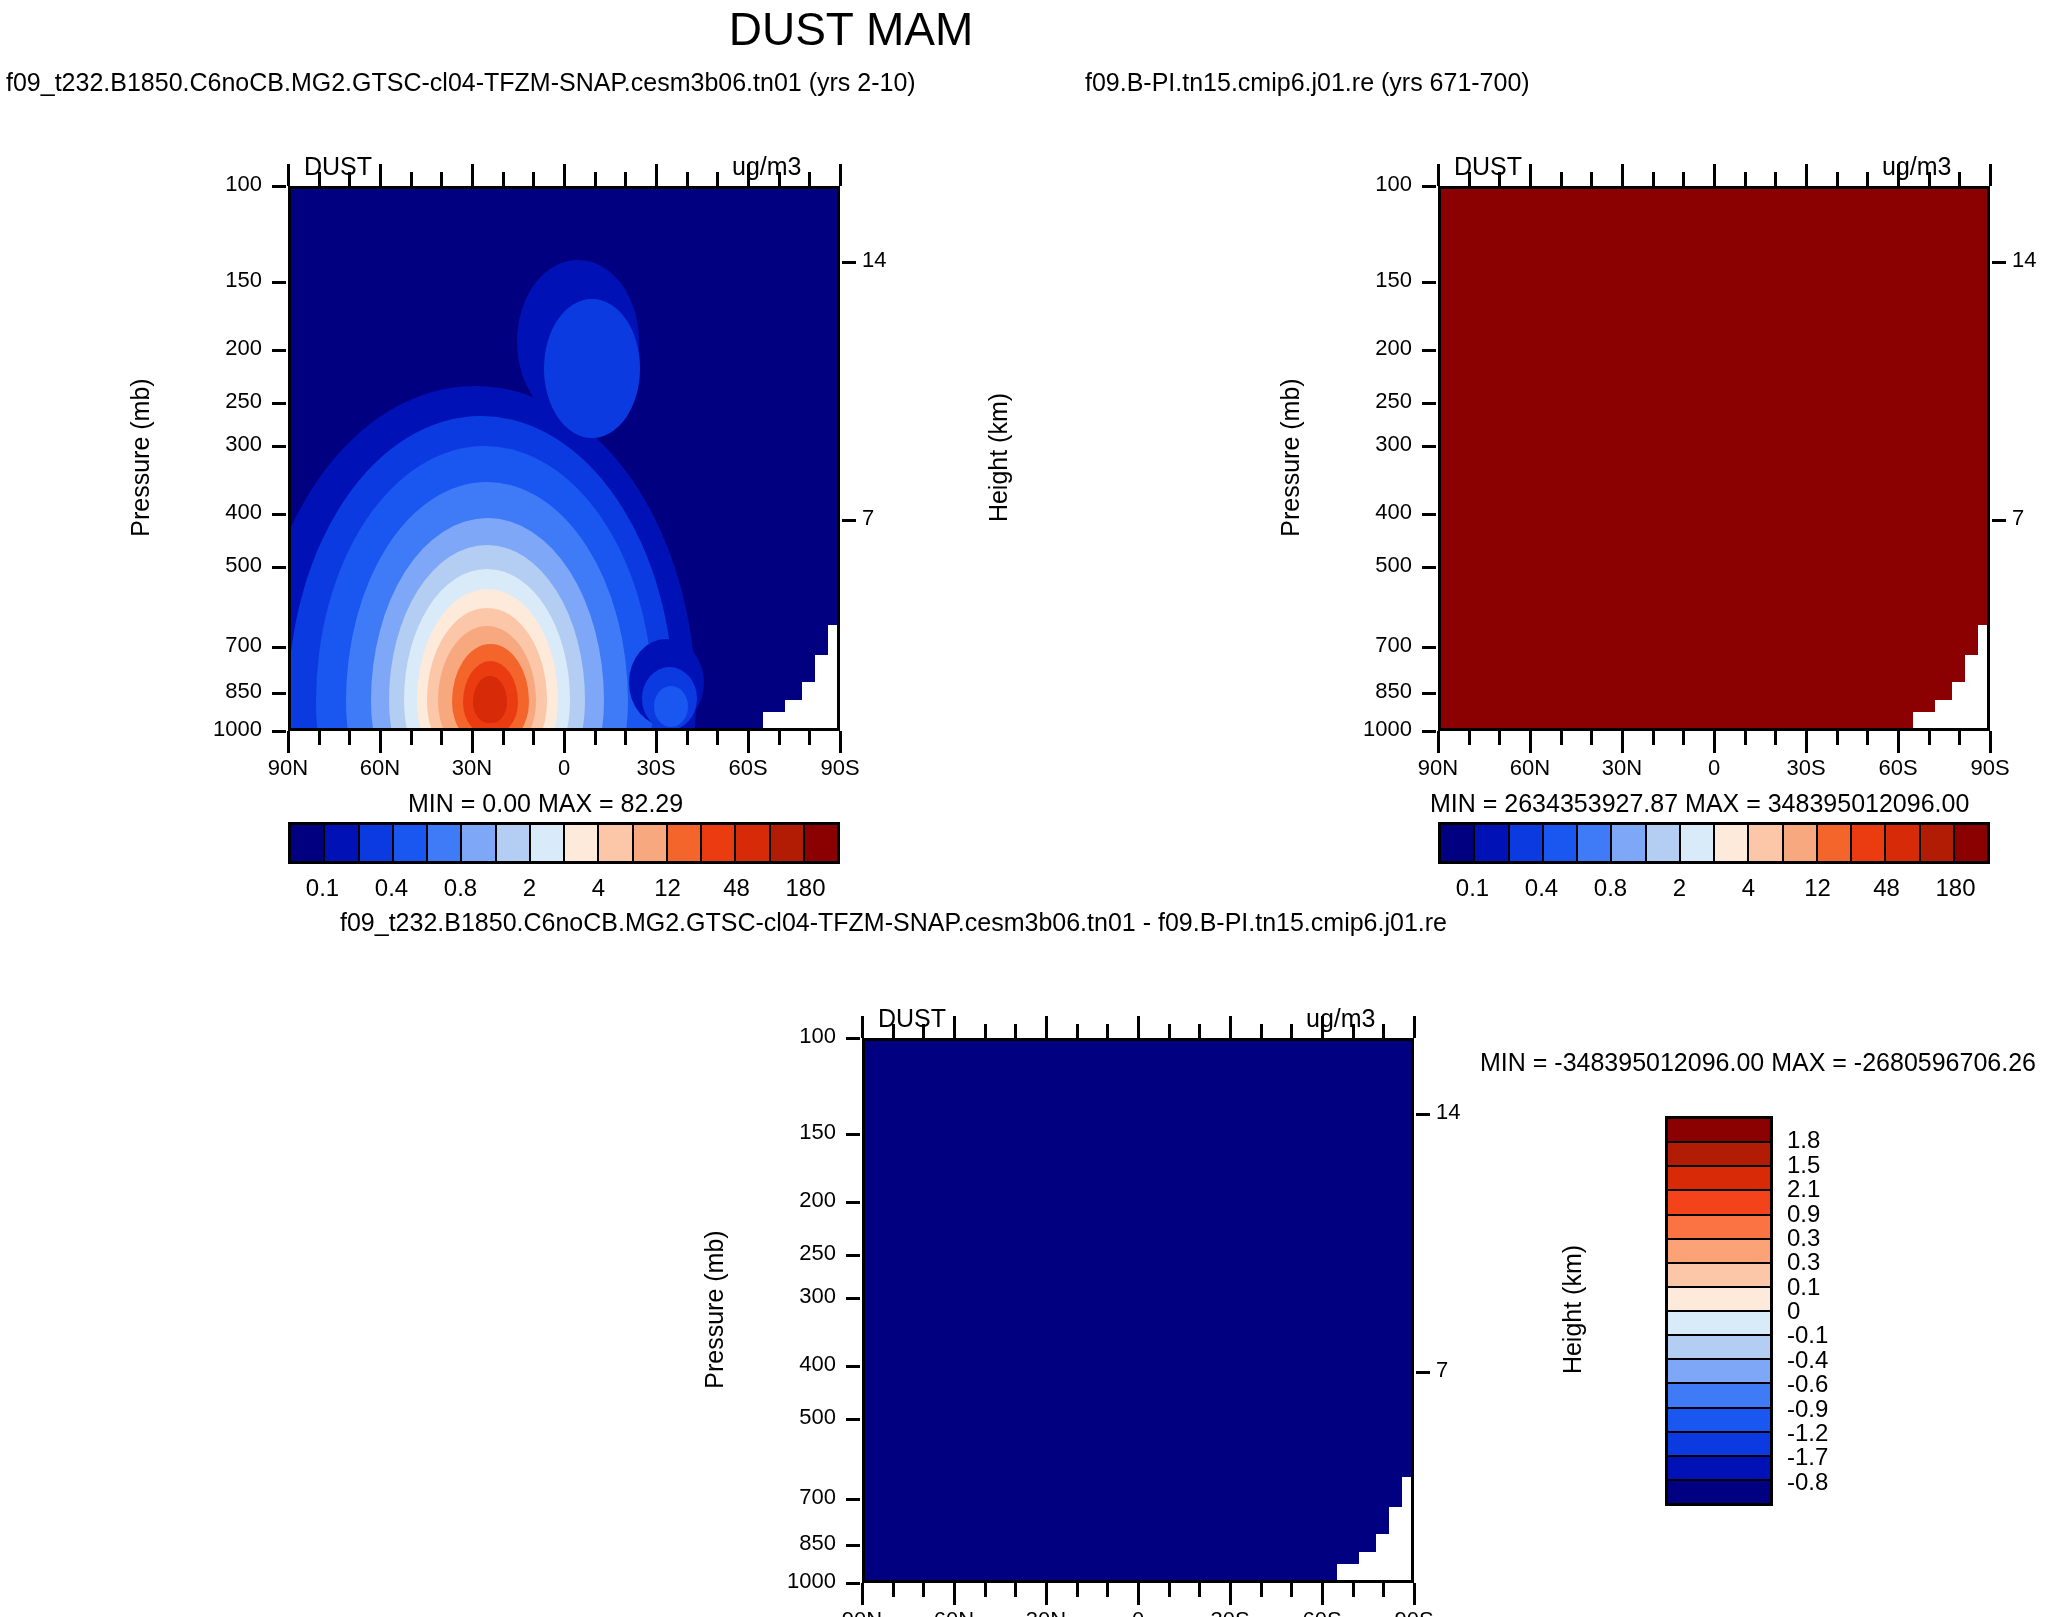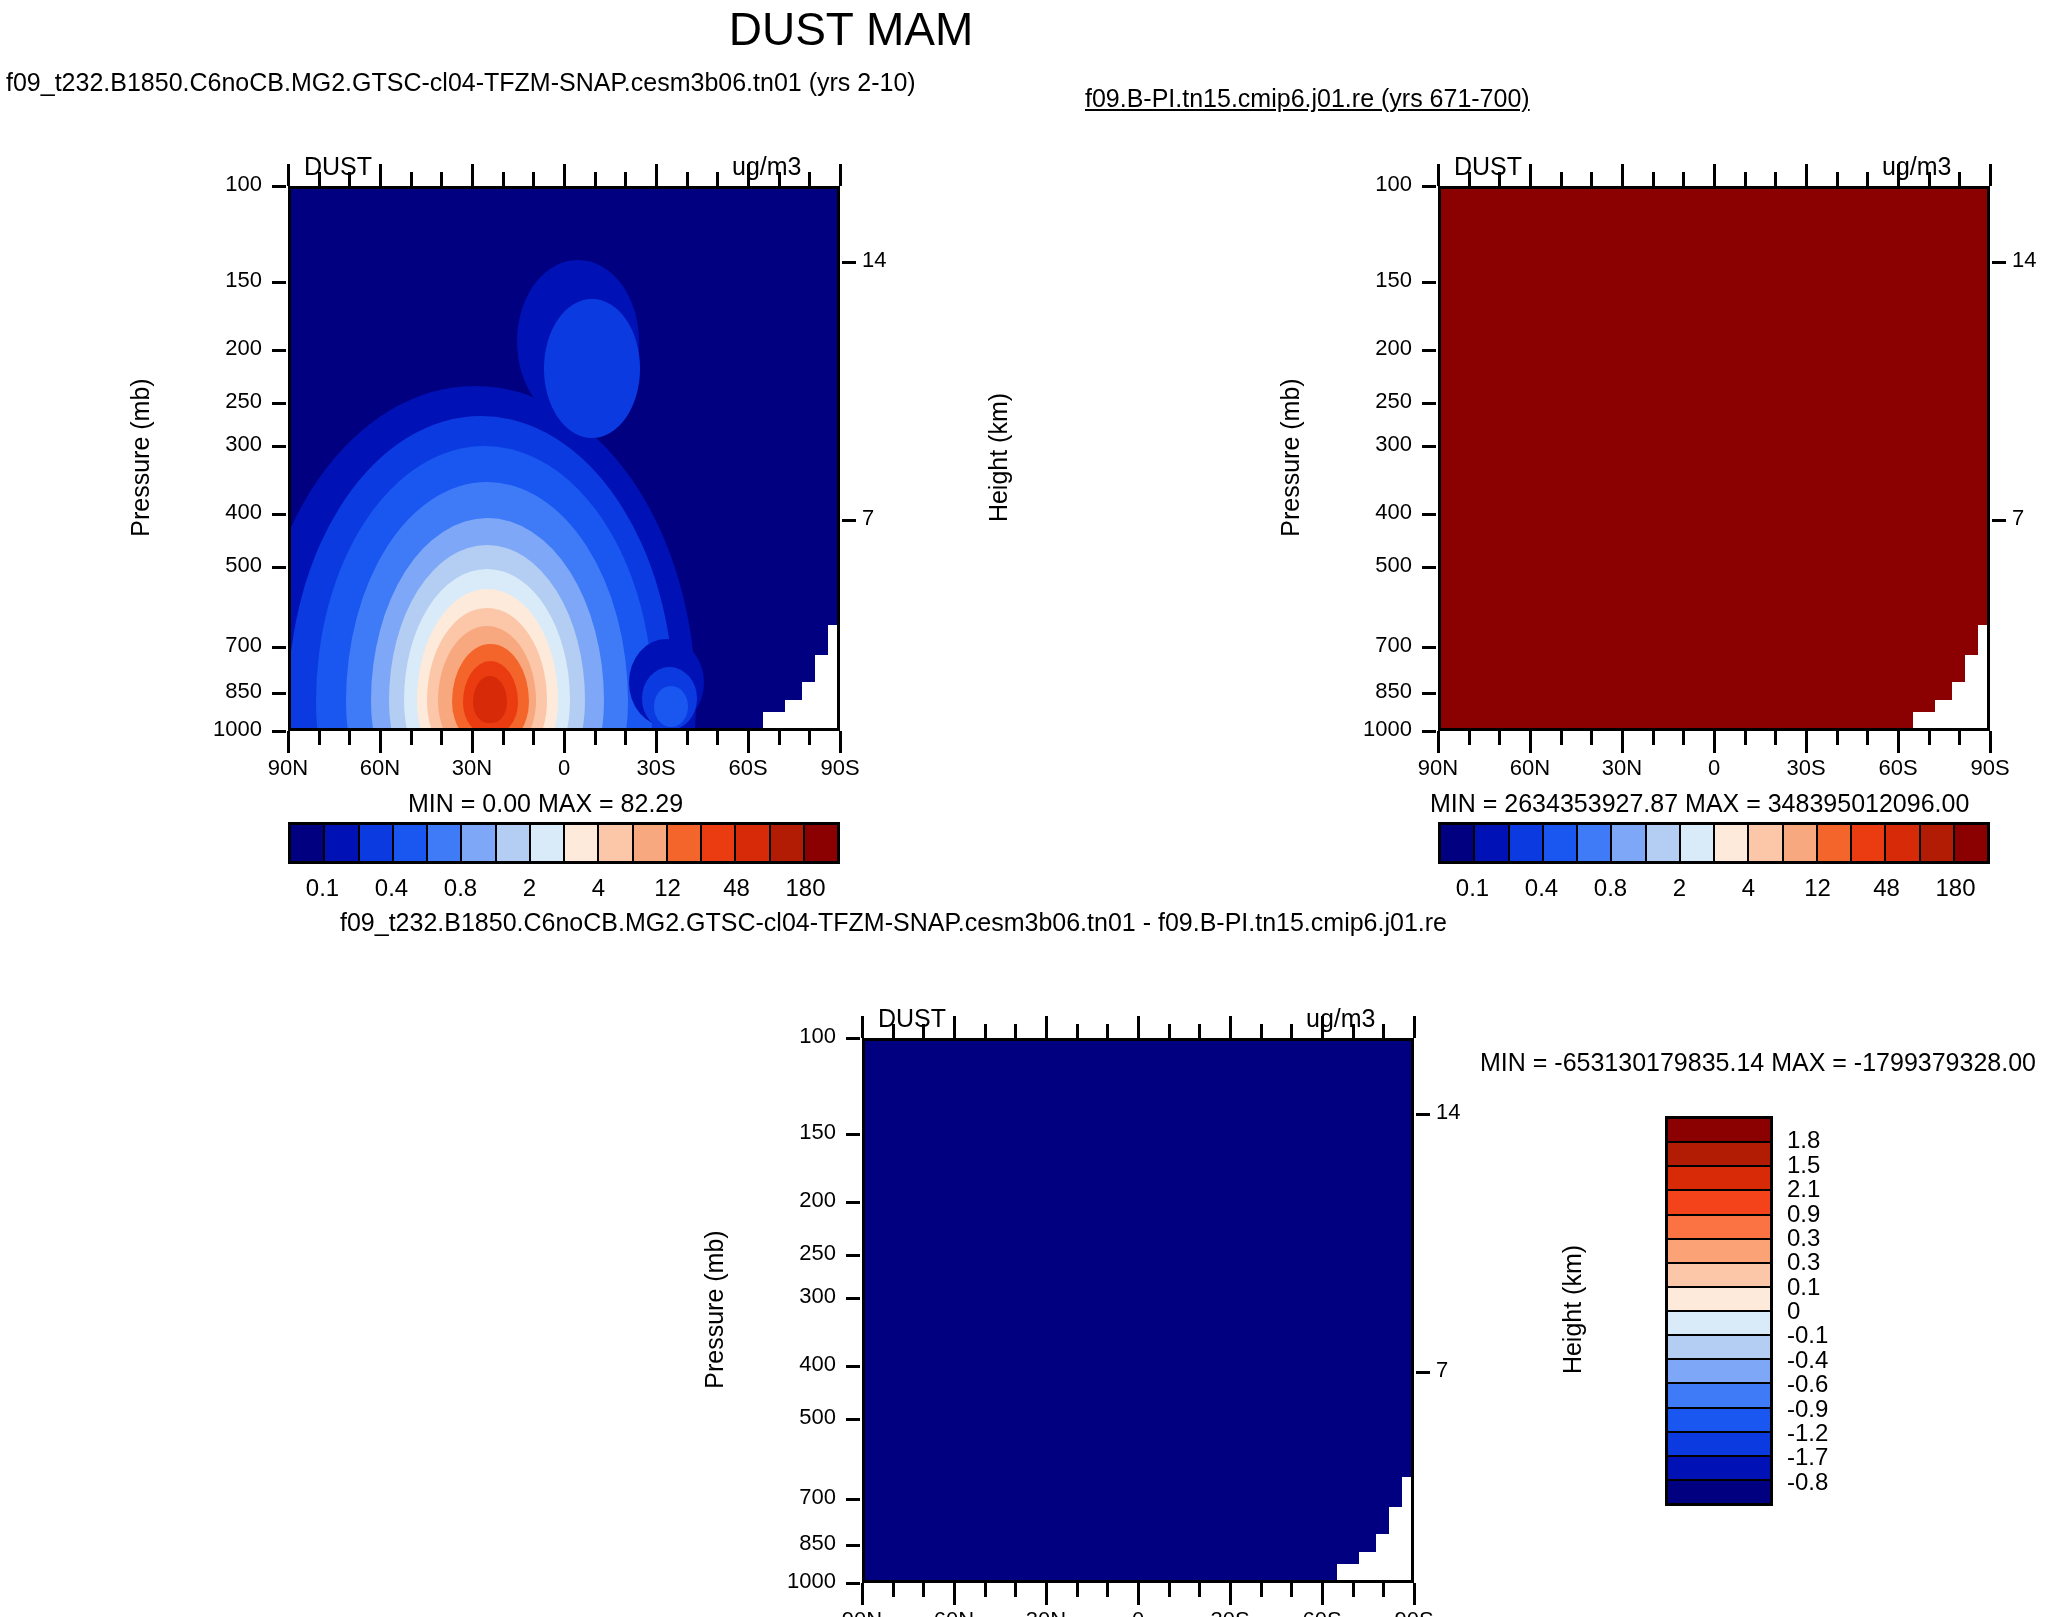--- a/index.html
+++ b/index.html
@@ -27,21 +27,21 @@
   }
   
   #main-title .inner { display: inline-block; transform: translateX(-180px); }
 
   
   .panel-subtitle {
     font-size: 25px;
     white-space: nowrap;
   }
   #subtitle-left  { left: 6px;    top: 68px; }
-  #subtitle-right { left: 1085px; top: 84px; text-decoration: underline; }
+  #subtitle-right { left: 1085px; top: 68px; }
   #subtitle-diff  { left: 340px;  top: 908px; font-size: 25px; white-space: nowrap; }
 
   
   .plot-frame {
     border: 3px solid #000;
     box-sizing: border-box;
     background: #00008f;
     overflow: hidden;
   }
 
@@ -450,21 +450,21 @@
     <div class="tick-lbl xtick-lbl" style="left: 1088px; top: 1607px; width: 100px;">0</div>
     <div class="tick-lbl xtick-lbl" style="left: 1180px; top: 1607px; width: 100px;">30S</div>
     <div class="tick-lbl xtick-lbl" style="left: 1272px; top: 1607px; width: 100px;">60S</div>
     <div class="tick-lbl xtick-lbl" style="left: 1364px; top: 1607px; width: 100px;">90S</div>
     <div class="tick h" style="left: 1416px; top: 1112.99px;"></div>
     <div class="tick-lbl" style="left: 1436px; top: 1098.99px;">14</div>
     <div class="tick h" style="left: 1416px; top: 1371.32px;"></div>
     <div class="tick-lbl" style="left: 1436px; top: 1357.32px;">7</div>
     <div class="abs axis-title-v left" style="left: 594px; top: 1294.5px; width: 240px; text-align: center;">Pressure (mb)</div>
     <div class="abs axis-title-v right" style="left: 1452px; top: 1294.5px; width: 240px; text-align: center; transform-origin: 50% 50%;">Height (km)</div>
-    <div class="abs minmax" style="left: 1480px; top: 1048px;">MIN = -653130179835.14  MAX = -1799379328.00</div>
+    <div class="abs minmax" style="left: 1480px; top: 1048px;">MIN = -348395012096.00  MAX = -2680596706.26</div>
     <div class="abs cbar-v" style="left: 1665px; top: 1116px; width: 108px; height: 390px;">
       <div class="cell" style="background: rgb(139, 0, 0);"></div>
       <div class="cell" style="background: rgb(178, 28, 5);"></div>
       <div class="cell" style="background: rgb(217, 42, 8);"></div>
       <div class="cell" style="background: rgb(244, 67, 26);"></div>
       <div class="cell" style="background: rgb(251, 115, 66);"></div>
       <div class="cell" style="background: rgb(251, 162, 119);"></div>
       <div class="cell" style="background: rgb(252, 199, 169);"></div>
       <div class="cell" style="background: rgb(253, 234, 219);"></div>
       <div class="cell" style="background: rgb(217, 234, 249);"></div>

